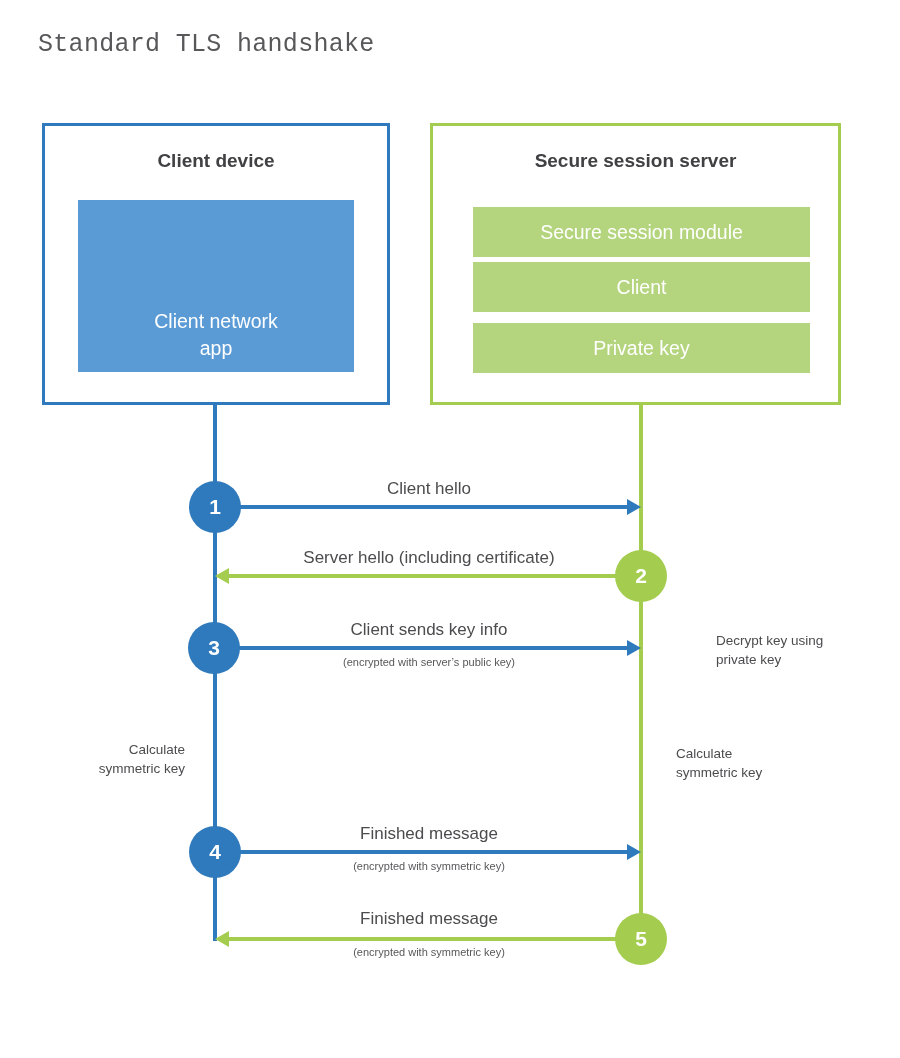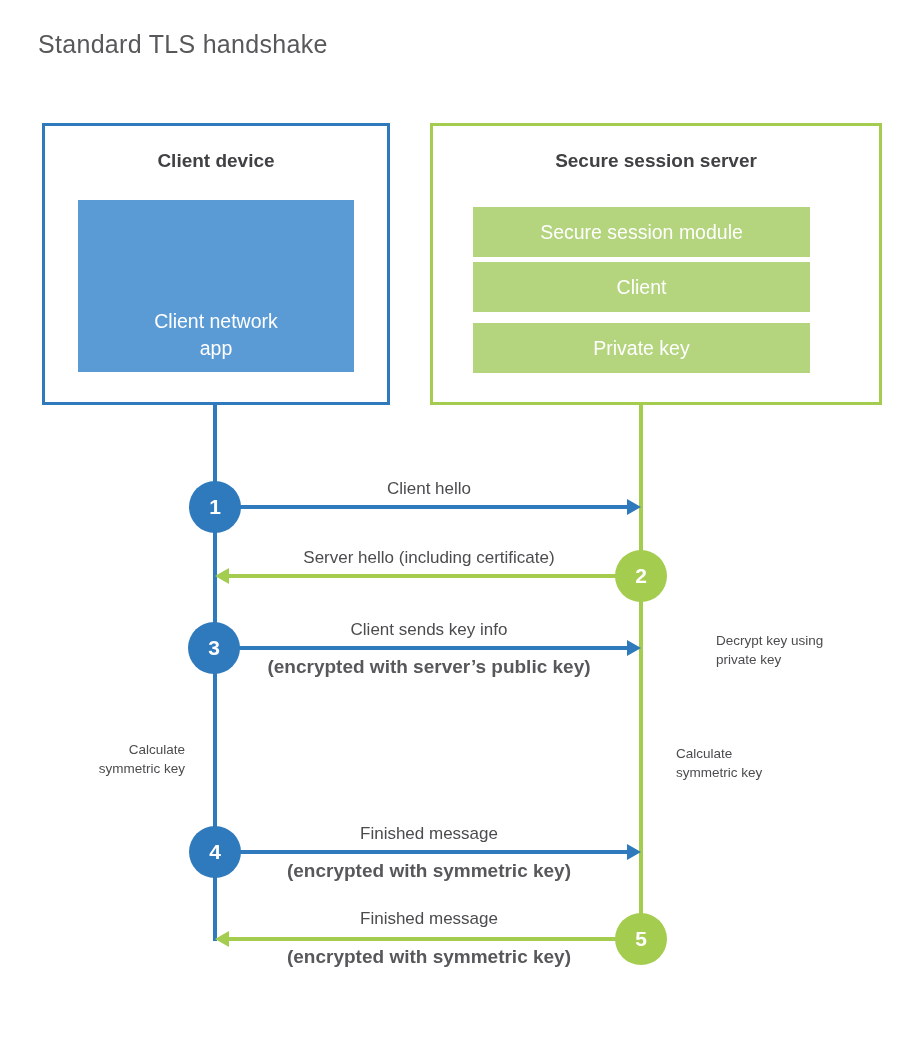--- a/index.html
+++ b/index.html
@@ -9,26 +9,26 @@
     --green-fill:#b4d57e;
     --ink-dark:#414043;
     --ink-mid:#4c4c4f;
     --ink-soft:#58585b;
   }
   *{margin:0;padding:0;box-sizing:border-box;}
   body{background:#ffffff;font-family:"Liberation Sans","DejaVu Sans",sans-serif;}
   .canvas{position:relative;width:900px;height:1058px;background:#ffffff;overflow:hidden;}
 
   .title{position:absolute;left:38px;top:30px;font-size:25px;font-weight:400;
-         color:var(--ink-soft);letter-spacing:.3px;}
+         color:var(--ink-soft);letter-spacing:.3px;font-family:Liberation Mono, monospace;}
 
   
   .ebox{position:absolute;top:123px;height:282px;background:#fff;}
   .ebox.client{left:42px;width:348px;border:3px solid var(--blue);}
-  .ebox.server{left:430px;width:452px;border:3px solid var(--green);}
+  .ebox.server{left:430px;width:411px;border:3px solid var(--green);}
   .ebox-header{position:absolute;left:0;top:24px;width:100%;text-align:center;
                font-size:19px;font-weight:700;color:var(--ink-dark);}
 
   .app-rect{position:absolute;left:33px;top:74px;width:276px;height:172px;
             background:var(--blue-fill);display:flex;align-items:flex-end;justify-content:center;}
   .app-rect .lbl{width:160px;text-align:center;color:#fff;font-size:19.5px;
                  line-height:1.38;padding-bottom:10px;}
 
   .bar{position:absolute;left:40px;width:337px;height:50px;background:var(--green-fill);
        display:flex;align-items:center;justify-content:center;color:#fff;font-size:19.5px;}
@@ -62,21 +62,21 @@
   .badge.n3{left:188px;top:622px;}
   .badge.n4{left:189px;top:826px;}
   .badge.n5{left:615px;top:913px;}
 
   
   .msg{position:absolute;left:217px;width:424px;text-align:center;
        font-size:17px;color:var(--ink-mid);}
   .msg.m1{top:479px;} .msg.m2{top:548px;} .msg.m3{top:620px;}
   .msg.m4{top:824px;} .msg.m5{top:909px;}
   .sub{position:absolute;left:217px;width:424px;text-align:center;
-       font-size:19px;color:var(--ink-soft);font-weight:bold;}
+       font-size:11px;color:var(--ink-soft);}
   .sub.s3{top:656px;} .sub.s4{top:860px;} .sub.s5{top:946px;}
 
   
   .note{position:absolute;font-size:13.5px;line-height:19px;color:var(--ink-mid);}
   .note.decrypt{left:716px;top:631px;text-align:left;}
   .note.calc-left{left:58px;top:740px;width:127px;text-align:right;}
   .note.calc-right{left:676px;top:744px;text-align:left;}
 </style>
 </head>
 <body>

